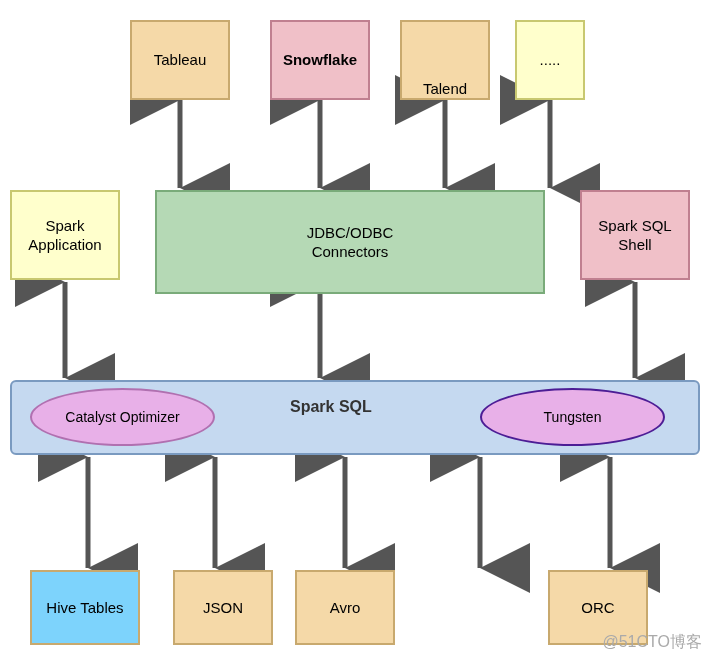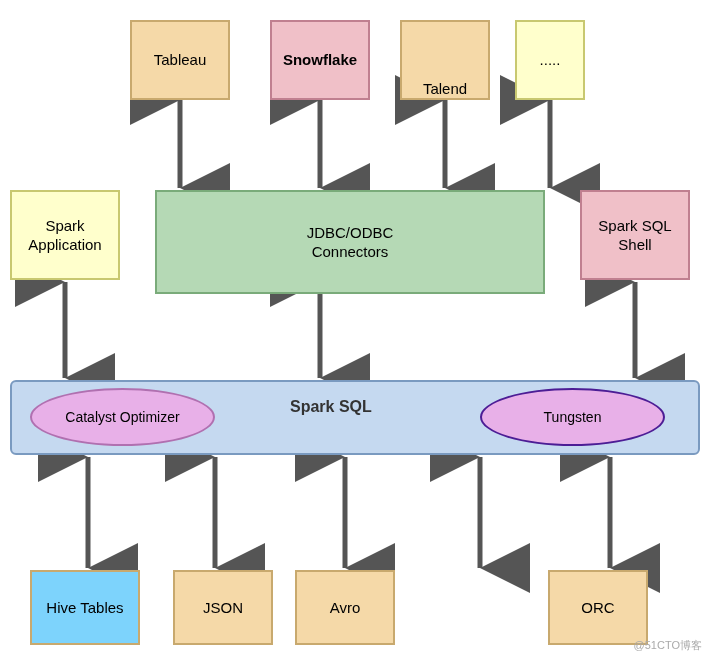--- a/index.html
+++ b/index.html
@@ -163,21 +163,21 @@
       top: 0; left: 0;
       width: 714px;
       height: 661px;
       pointer-events: none;
     }
 
     .watermark {
       position: absolute;
       bottom: 8px;
       right: 12px;
-      font-size: 11px;
+      font-size: 16px;
       color: #aaa;
     }
   </style>
 </head>
 <body>
 
 <div class="diagram-container">
 
   <svg class="arrows-svg">
     <defs>

